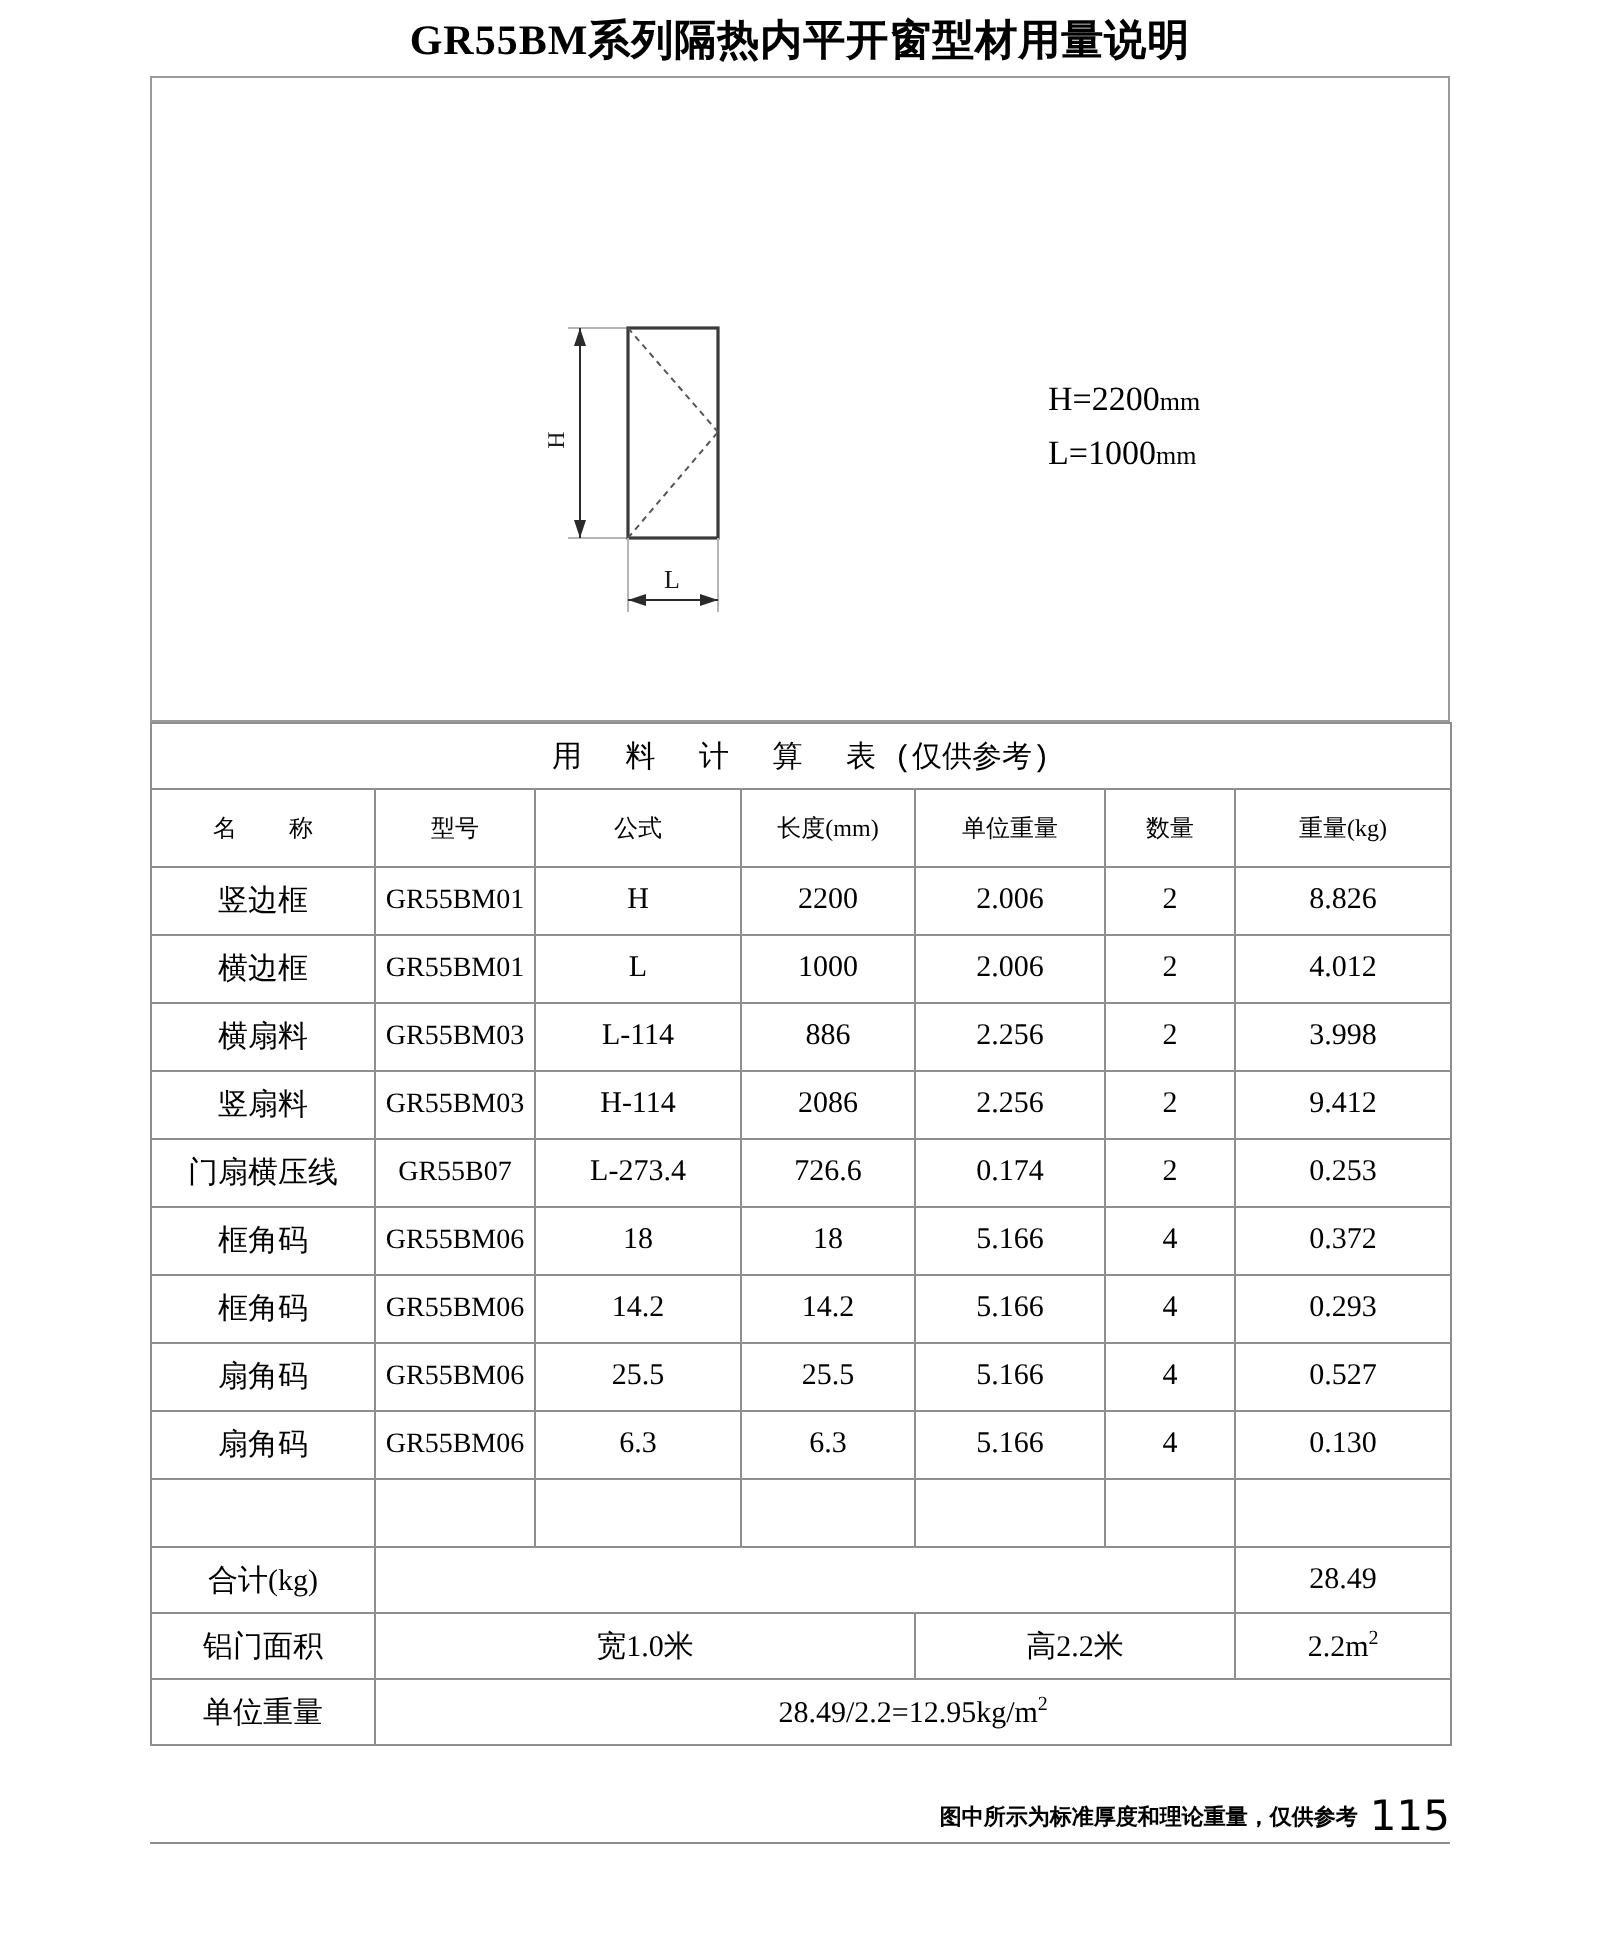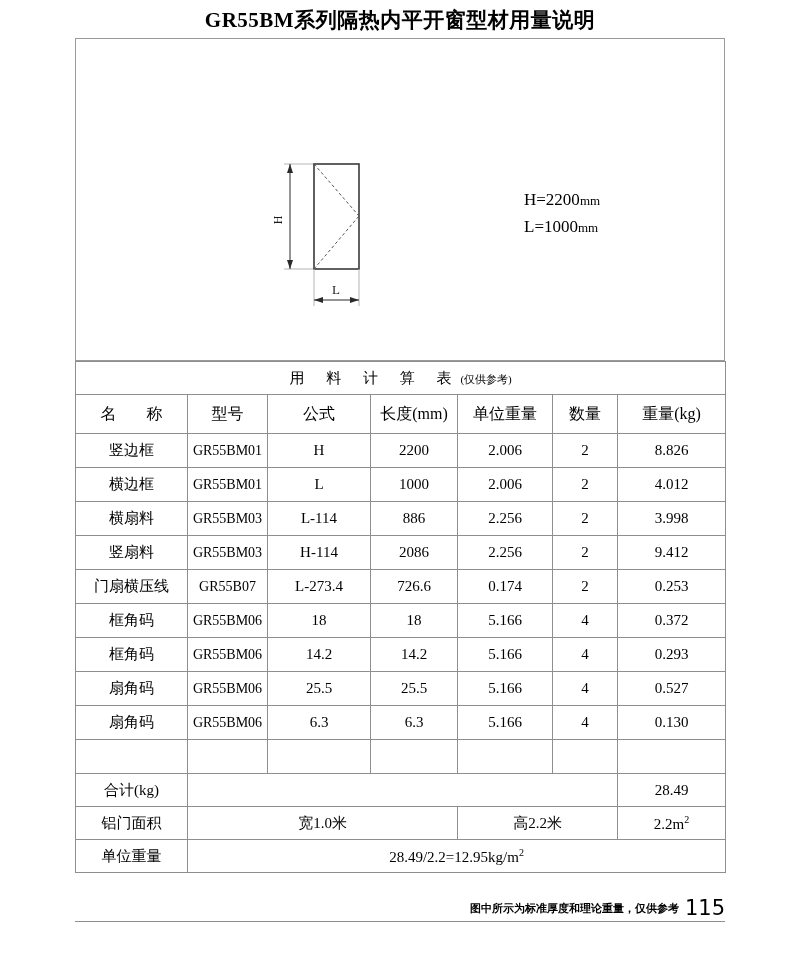--- a/index.html
+++ b/index.html
@@ -90,29 +90,30 @@
   td.caption-cell {
     height: 36px;
     font-size: 18px;
     border-bottom: 1px solid #8e8e8e;
   }
   .caption-main {
     letter-spacing: 9px;
     font-weight: normal;
   }
   .caption-sub {
-    font-size: 11px;
+    font-size: 15px;
     letter-spacing: 0;
     vertical-align: baseline;
+    font-family: Liberation Mono, monospace;
   }
 
   
   tr.head td {
     height: 38px;
-    font-size: 16px;
+    font-size: 12px;
   }
   .sp-name { letter-spacing: 7px; text-indent: 7px; }
 
   
   tr.data td { height: 33px; font-size: 15px; }
   tr.data td.name-col { font-size: 15px; }
   tr.data td.model-col { font-size: 14px; letter-spacing: 0px; margin-left: 14px; }
 
   tr.blank td { height: 33px; }
 

